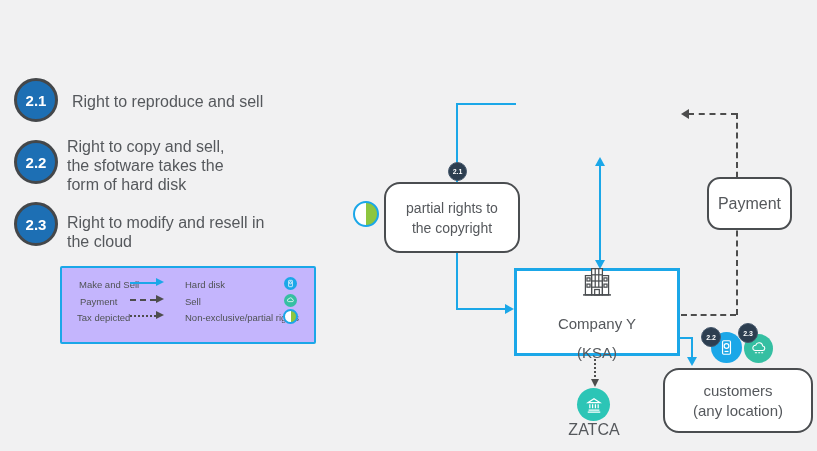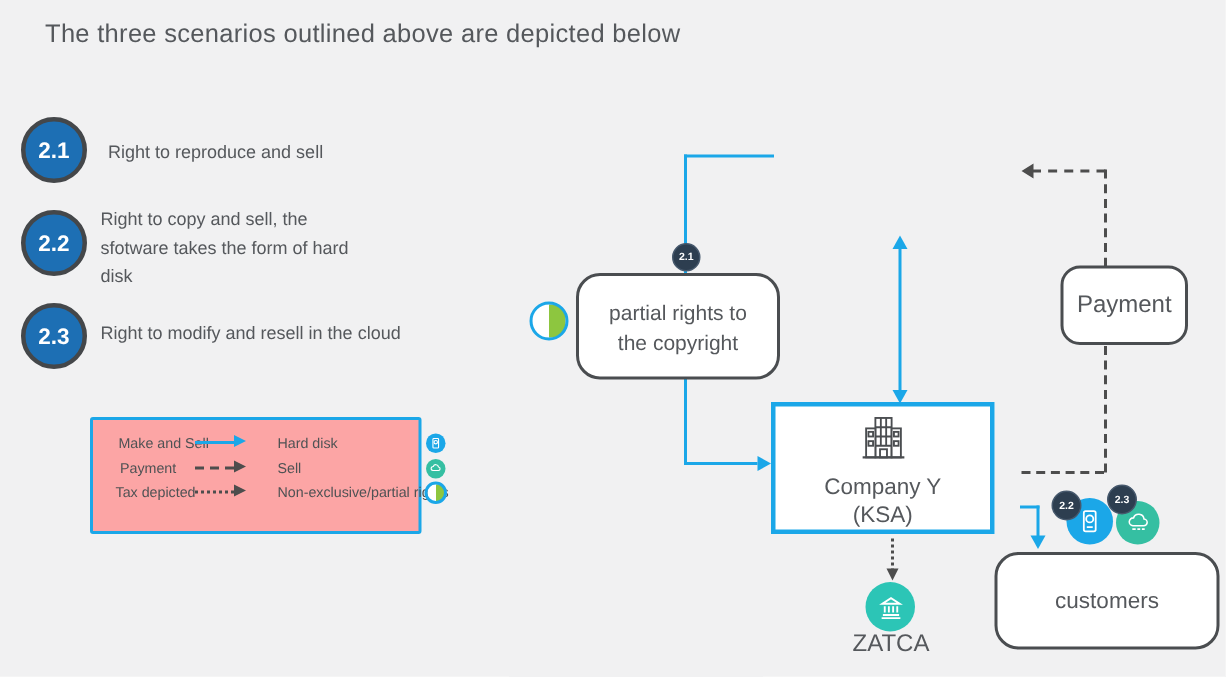--- a/index.html
+++ b/index.html
@@ -9,25 +9,25 @@
   *{margin:0;padding:0;box-sizing:border-box}
   body{font-family:"Liberation Sans",sans-serif;background:#fff}
   .canvas{position:relative;width:817px;height:451px;background:var(--bg);overflow:hidden;color:var(--ink)}
   .abs{position:absolute}
   .title{left:30px;top:13px;font-size:17px;letter-spacing:.2px;color:var(--ink)}
 
   
   .circle-lg{width:44px;height:44px;border-radius:50%;background:var(--navy);
     border:3px solid #44474a;color:#fff;font-size:15px;font-weight:bold;
     display:flex;align-items:center;justify-content:center}
-  .scen-text{font-size:12px;line-height:19px;color:var(--ink)}
-
-  
-  .legend{left:60px;top:278px;width:221px;height:78px;border:2px solid var(--accent);
-    background:#fca5a5;border-radius:2px}
+  .scen-text{font-size:16px;line-height:19px;color:var(--ink)}
+
+  
+  .legend{left:60px;top:266px;width:256px;height:78px;border:2px solid var(--accent);
+    background:#c4b5fd;border-radius:2px}
   .lg-label{position:absolute;font-size:9.5px;color:#4f5254;transform:translateY(-50%);white-space:nowrap}
   .lg-arrow{position:absolute;height:0}
   .shaft-solid{position:absolute;left:0;top:-1px;width:26px;height:2px;background:var(--accent)}
   .shaft-dash{position:absolute;left:0;top:-1px;width:26px;border-top:2px dashed var(--line)}
   .shaft-dot{position:absolute;left:0;top:-1px;width:26px;border-top:2px dotted var(--line)}
   .head-blue{position:absolute;left:26px;top:-5px;width:0;height:0;
     border-left:8px solid var(--accent);border-top:4.5px solid transparent;border-bottom:4.5px solid transparent}
   .head-dark{position:absolute;left:26px;top:-5px;width:0;height:0;
     border-left:8px solid var(--line);border-top:4.5px solid transparent;border-bottom:4.5px solid transparent}
   .lg-icon{position:absolute;border-radius:50%;display:flex;align-items:center;justify-content:center}
@@ -58,21 +58,20 @@
   .chip{border-radius:50%;display:flex;align-items:center;justify-content:center;z-index:3}
   .half-circle{border-radius:50%;border:2px solid var(--accent);
     background:linear-gradient(90deg,#ffffff 0 50%,var(--green) 50% 100%);z-index:3}
   .zatca-lbl{font-size:16px;color:var(--ink);text-align:center}
 </style>
 </head>
 <body>
 
 <div class="canvas">
 
-  <div class="abs title">The three scenarios outlined above are depicted below</div>
 
   <div class="abs circle-lg" style="left:14px;top:78px">2.1</div>
   <div class="abs scen-text" style="left:72px;top:92px;width:230px">Right to reproduce and sell</div>
 
   <div class="abs circle-lg" style="left:14px;top:140px">2.2</div>
   <div class="abs scen-text" style="left:67px;top:137px;width:182px">Right to copy and sell, the sfotware takes the form of hard disk</div>
 
   <div class="abs circle-lg" style="left:14px;top:202px">2.3</div>
   <div class="abs scen-text" style="left:67px;top:213px;width:205px">Right to modify and resell in the cloud</div>
 
@@ -129,21 +128,21 @@
 
   <div class="abs dash-h" style="left:688px;top:113px;width:49px"></div>
   <div class="abs tri tri-left-dark" style="left:681px;top:109px"></div>
   <div class="abs dash-v" style="left:736px;top:113px;height:202px"></div>
   <div class="abs dash-h" style="left:681px;top:314px;width:55px"></div>
 
   <div class="abs dot-v" style="left:594px;top:359px;height:22px"></div>
   <div class="abs tri tri-down-dark" style="left:591px;top:379px"></div>
 
 
-  <div class="abs cbox" style="left:514px;top:268px;width:149px;height:88px;gap:2px">
+  <div class="abs cbox" style="left:514px;top:268px;width:166px;height:88px;gap:12px">
     <span>
       <svg width="34" height="36" viewBox="0 0 44 42" fill="none" stroke="#4a4d50" stroke-width="1.6">
         <rect x="15" y="5" width="14" height="34" fill="#fff"></rect>
         <line x1="15" y1="13" x2="29" y2="13"></line>
           <line x1="15" y1="21" x2="29" y2="21"></line>
           <line x1="15" y1="29" x2="29" y2="29"></line>
         <line x1="19.7" y1="5" x2="19.7" y2="29"></line>
           <line x1="24.3" y1="5" x2="24.3" y2="29"></line>
         <rect x="19" y="32" width="6" height="7" fill="#fff"></rect>
         <rect x="7" y="14" width="8" height="25" fill="#fff"></rect>
@@ -165,20 +164,21 @@
 
   <div class="abs rbox" style="left:384px;top:182px;width:136px;height:71px">
     <span class="lbl">partial rights to</span>
     <span class="lbl">the copyright</span>
   </div>
   <div class="abs badge-sm" style="left:448px;top:162px;width:19px;height:19px">2.1</div>
   <div class="abs half-circle" style="left:353px;top:201px;width:26px;height:26px"></div>
 
   <div class="abs rbox" style="left:663px;top:368px;width:150px;height:65px">
     <span class="lbl" style="font-size:15px">customers</span>
+    <span class="lbl" style="font-size:15px">(any location)</span>
   </div>
 
   <div class="abs chip" style="left:711px;top:332px;width:31px;height:31px;background:var(--accent)">
     <svg width="19" height="19" viewBox="0 0 24 24" fill="none" stroke="#fff" stroke-width="1.5">
         <rect x="7" y="3.5" width="10" height="17" rx="1.5"></rect>
         <circle cx="12" cy="10" r="3"></circle>
         <line x1="9.5" y1="17" x2="14.5" y2="17"></line>
       </svg>
   </div>
   <div class="abs chip" style="left:744px;top:334px;width:29px;height:29px;background:var(--teal2)">

